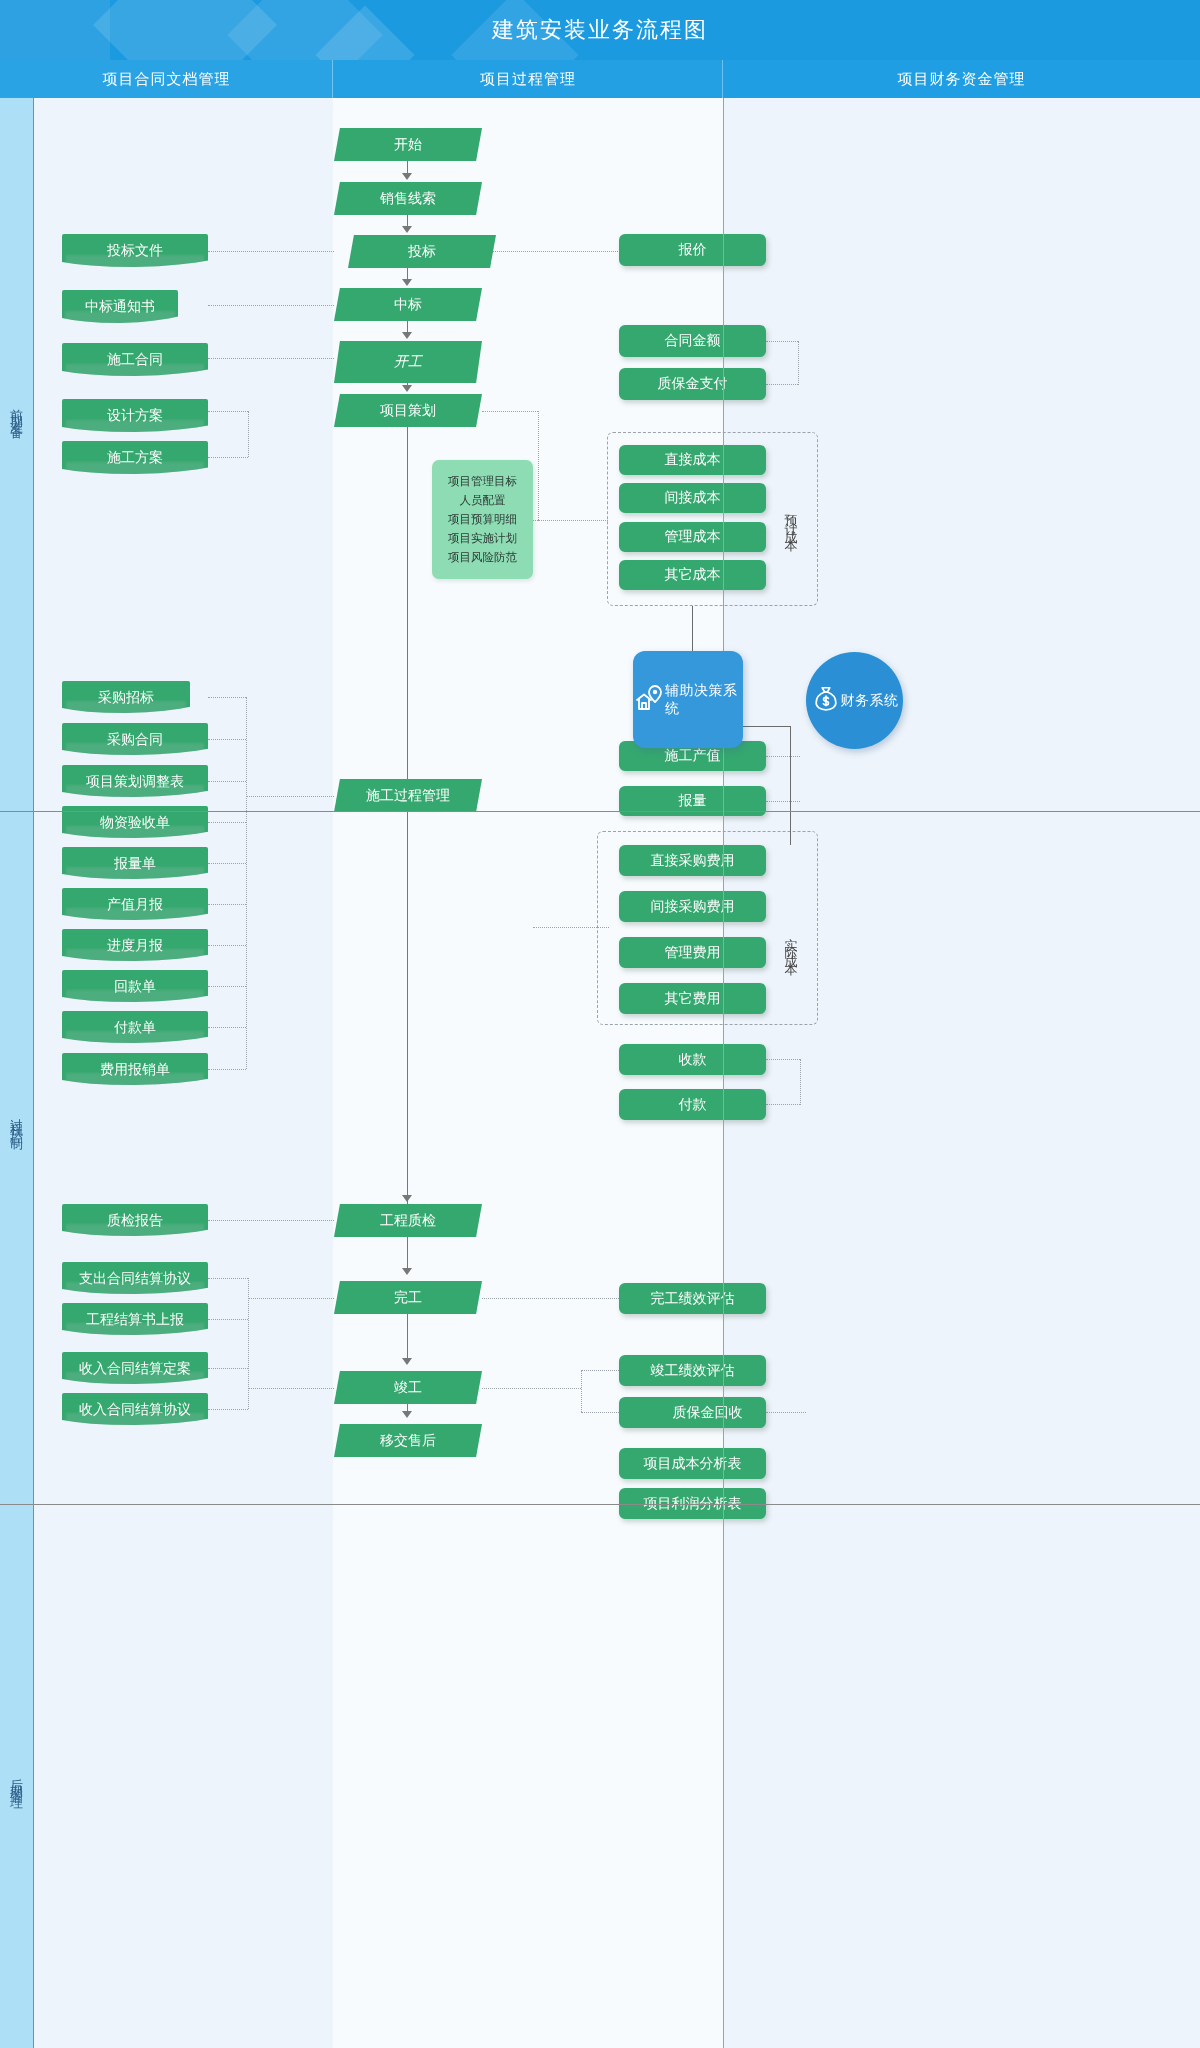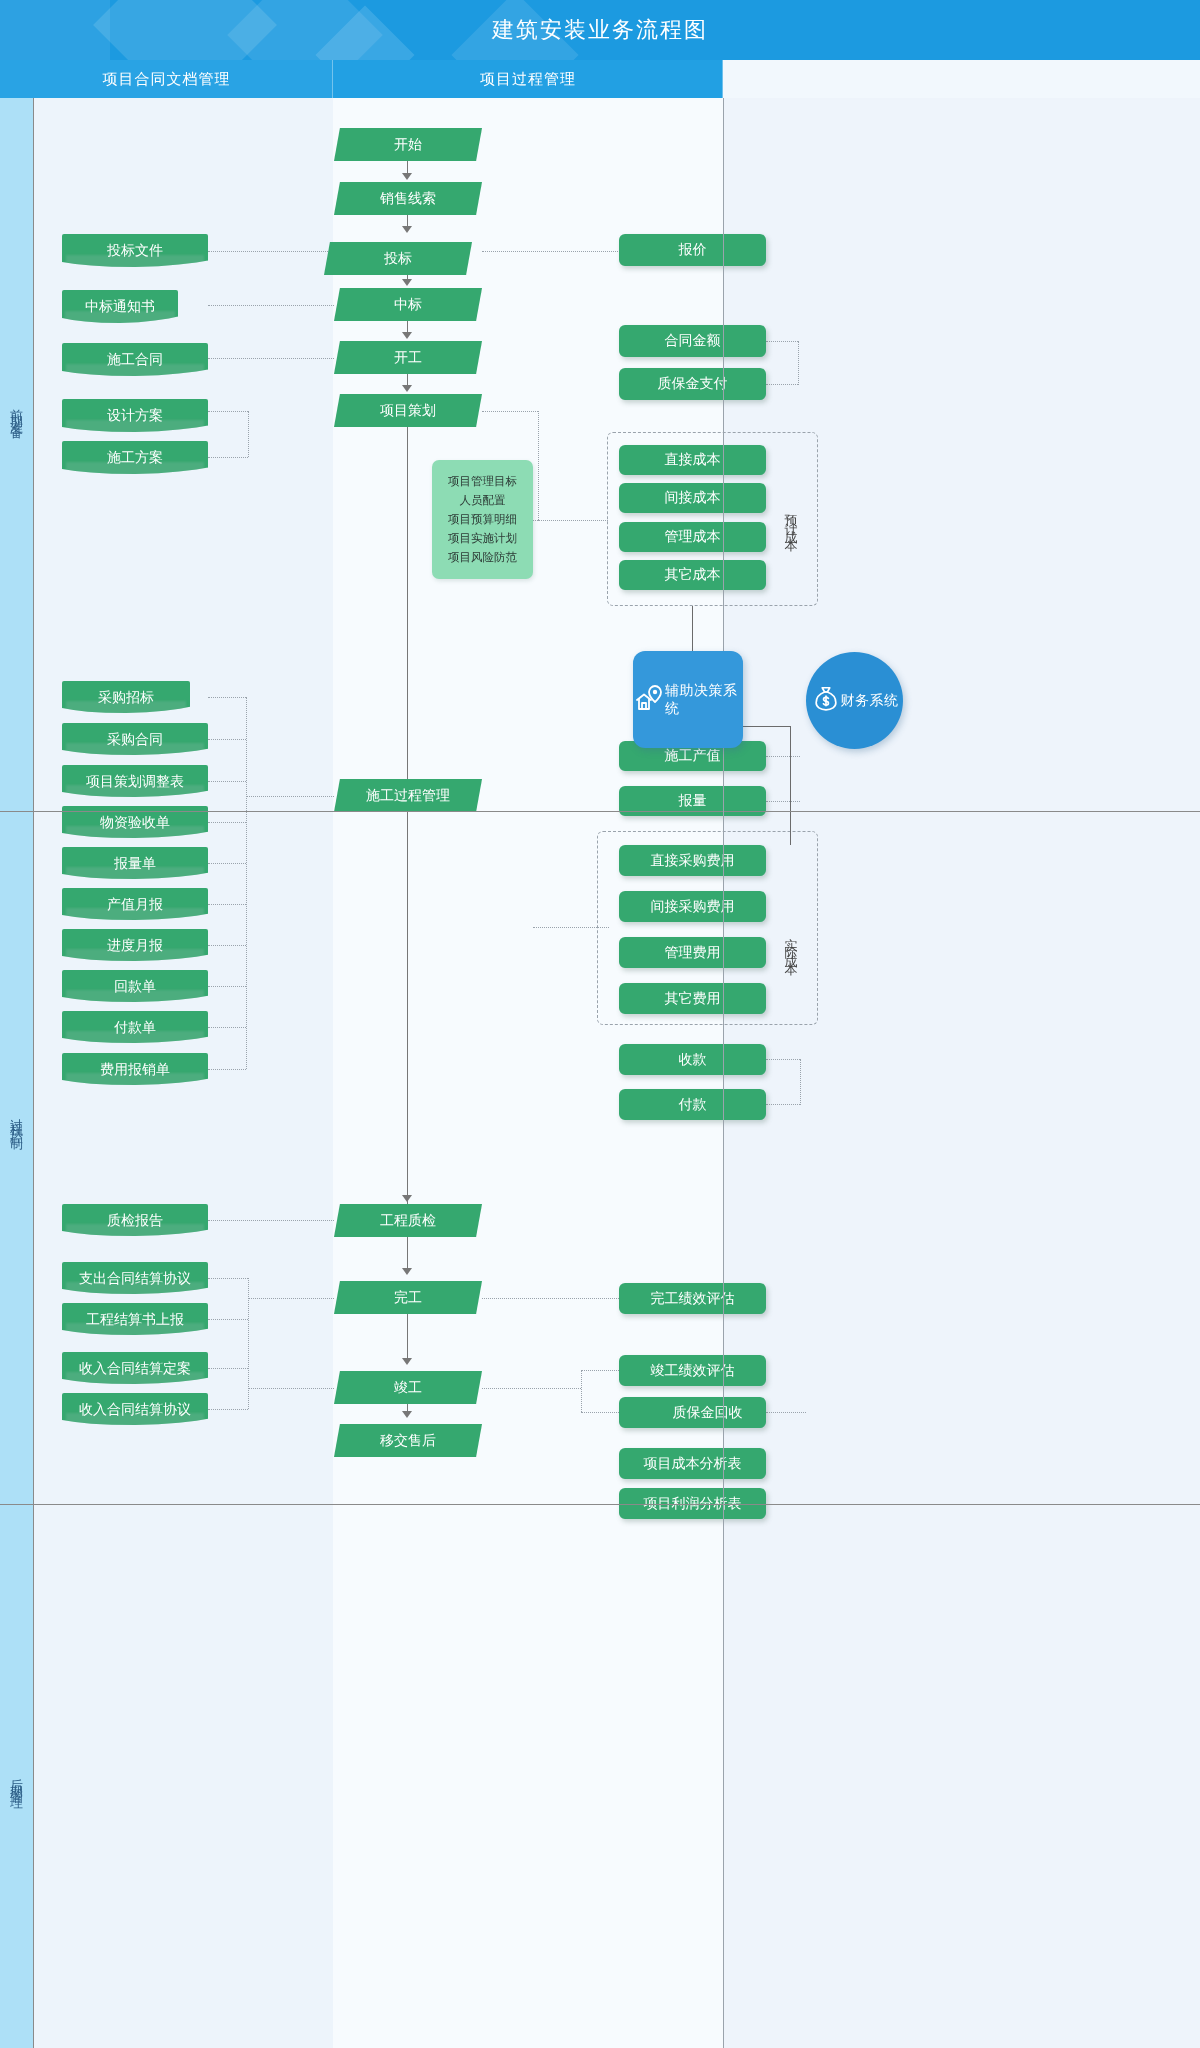--- a/index.html
+++ b/index.html
@@ -174,20 +174,23 @@
   </div>
 
   <div class="colhdr" id="colhdr0">
     <span>项目合同文档管理</span>
     <span class="sep"></span>
   </div>
   <div class="colhdr" id="colhdr1">
     <span>项目过程管理</span>
     <span class="sep"></span>
   </div>
+  <div class="colhdr" id="colhdr2">
+    <span>项目财务资金管理</span>
+  </div>
 
   <div class="hdiv" style="top:811px;"></div>
   <div class="hdiv" style="top:1504px;"></div>
   <div class="vdiv" style="left:33px;  top:98px;  height:1950px;"></div>
   <div class="vdiv" style="left:723px; top:98px;  height:1950px; background:#9aa3ac;"></div>
 
   <div class="seclabel" style="top:330px; height:160px;">
     <span style="writing-mode:vertical-rl;letter-spacing:6px;">前期准备</span>
   </div>
   <div class="seclabel" style="top:1040px; height:160px;">
@@ -212,27 +215,27 @@
   <div class="node wave" style="left:62px; top:441px; width:146px; height:34px;">
       <span>施工方案</span>
     </div>
 
   <div class="node par" style="left:334px; top:128px; width:148px; height:33px;">
       <span>开始</span>
     </div>
   <div class="node par" style="left:334px; top:182px; width:148px; height:33px;">
       <span>销售线索</span>
     </div>
-  <div class="node par" style="left:324px; top:235px; width:148px; height:33px;margin-top:7px;">
+  <div class="node par" style="left:348px; top:235px; width:148px; height:33px;">
       <span>投标</span>
     </div>
   <div class="node par" style="left:334px; top:288px; width:148px; height:33px;">
       <span>中标</span>
     </div>
-  <div class="node par" style="left:334px; top:341px; width:148px; height:33px;">
+  <div class="node par" style="left:334px; top:341px; width:148px; height:42px;font-style:italic;">
       <span>开工</span>
     </div>
   <div class="node par" style="left:334px; top:394px; width:148px; height:33px;">
       <span>项目策划</span>
     </div>
 
   <div class="vline" style="left:407px; top:161px; height:14px;"></div>
   <div class="ahead" style="left:402px; top:173px;"></div>
   <div class="vline" style="left:407px; top:215px; height:13px;"></div>
   <div class="ahead" style="left:402px; top:226px;"></div>

